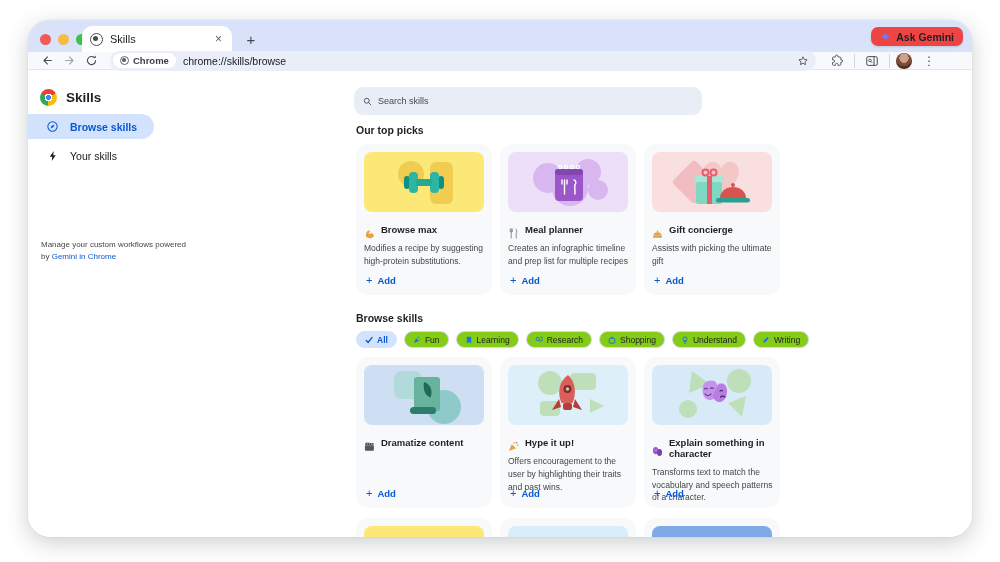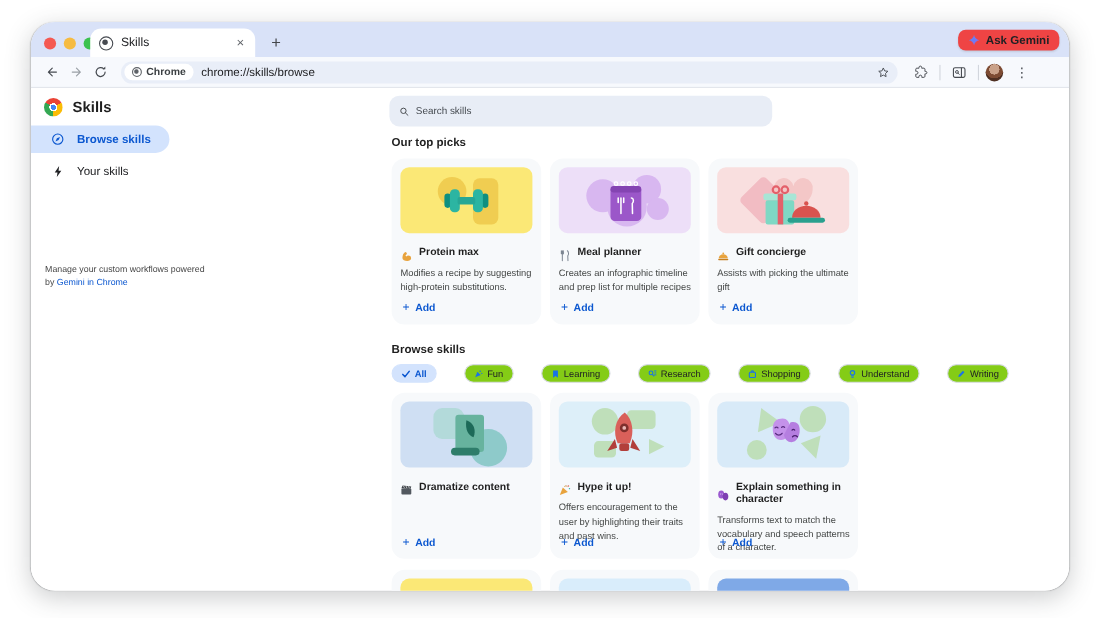--- a/index.html
+++ b/index.html
@@ -19,21 +19,21 @@
   .tab-fav::after { content:""; position:absolute; left:2.4px; top:2.4px; width:5px; height:5px; border-radius:50%; background:#474b51; }
   .tab-title { font-size:11px; color:#202124; flex:1; white-space:nowrap; overflow:hidden; }
   .tab-close { font-size:12px; color:#5f6368; cursor:default; padding:0 2px; }
   .newtab { position:absolute; left:212px; top:8px; font-size:15px; color:#44474c; width:22px; height:22px;
             display:flex; align-items:center; justify-content:center; }
   .ask-gemini { position:absolute; right:9px; top:7px; height:19px; background:#ef4444; border-radius:7px;
                 display:flex; align-items:center; gap:5px; padding:0 9px; font-size:10.5px; font-weight:600; color:#202124;
                 box-shadow:0 1px 2px rgba(0,0,0,.12); }
 
   
-  .toolbar { position:absolute; left:0; top:32px; width:100%; height:28px; background:#f7f9fd; border-bottom:1px solid #e3e6ec;
+  .toolbar { position:absolute; left:0; top:32px; width:100%; height:18px; background:#f7f9fd; border-bottom:1px solid #e3e6ec;
              display:flex; align-items:center; }
   .nav-ic { width:22px; height:22px; display:flex; align-items:center; justify-content:center; flex:none; }
   .toolbar .spacer-l { width:8px; flex:none; }
   .omnibox { margin-left:8px; width:706px; height:20px; background:#e9eef8; border-radius:10px; display:flex; align-items:center;
              padding:0 7px 0 3px; gap:7px; }
   .chrome-badge { height:15px; background:#fff; border-radius:8px; display:flex; align-items:center; gap:4px; padding:0 7px;
                   font-size:9.5px; font-weight:600; color:#3c4043; flex:none; }
   .badge-ic { width:9px; height:9px; border:1.4px solid #5f6368; border-radius:50%; position:relative; }
   .badge-ic::after { content:""; position:absolute; left:1.4px; top:1.4px; width:3.4px; height:3.4px; border-radius:50%; background:#5f6368; }
   .url { font-size:10.5px; color:#202124; flex:1; white-space:nowrap; }
@@ -71,21 +71,21 @@
   .illus svg { display:block; width:100%; height:100%; }
   .card-title { display:flex; align-items:center; gap:6px; margin-top:13px; }
   .card-title .emoji { width:11px; height:11px; flex:none; }
   .card-title .t { font-size:9.5px; font-weight:700; color:#1f1f1f; line-height:1.15; }
   .card-desc { margin-top:6px; font-size:8.5px; line-height:1.5; color:#444746; width:122px; }
   .add-btn { position:absolute; left:10px; bottom:9px; display:flex; align-items:center; gap:5px; color:#0b57d0;
              font-size:9.5px; font-weight:600; cursor:default; }
   .add-btn .plus { font-size:11px; font-weight:500; }
 
   
-  .chips { position:absolute; left:28px; top:250px; display:flex; gap:25px; }
+  .chips { position:absolute; left:28px; top:250px; display:flex; gap:7px; }
   .chip { height:17px; display:flex; align-items:center; gap:4px; padding:0 8px; border:1px solid #d6dae1; border-radius:9px;
           background:#84cc16; font-size:8.5px; color:#202124; white-space:nowrap; }
   .chip.sel { background:#d3e3fd; border-color:#d3e3fd; color:#0b57d0; font-weight:600; }
   .chip .cic { width:8px; height:8px; display:flex; flex:none; }
 
   .partial-card { width:136px; height:40px; background:#f7f9fb; border-radius:12px; padding:8px; }
   .partial-card .illus { height:40px; }
 </style>
 </head>
 <body>
@@ -226,21 +226,21 @@
                 <rect x="66" y="20" width="9" height="21" rx="4" fill="#2cb5a2"></rect>
                 <rect x="52" y="27" width="16" height="7" rx="2" fill="#27a795"></rect>
               </svg>
             </div>
             <div class="card-title">
               <span class="emoji">
                 <svg width="11" height="11" viewBox="0 0 12 12">
                     <path d="M2 8.2C2 5 3.6 2.6 5.6 2.4l1 1.8c-1.6.8-1.9 1.8-.8 2.6 1.5-1.7 4.6-1 4.8 1.4.2 1.9-1.7 3-3.8 3C4.3 11.2 2 10.3 2 8.2z" fill="#e8a33d"></path>
                   </svg>
               </span>
-              <span class="t">Protein max</span>
+              <span class="t">Browse max</span>
             </div>
             <div class="card-desc">Modifies a recipe by suggesting high-protein substitutions.</div>
             <div class="add-btn">
               <span class="plus">+</span>
               <span>Add</span>
             </div>
           </div>
 
           <div class="card">
             <div class="illus" style="background:#eddff8;">

